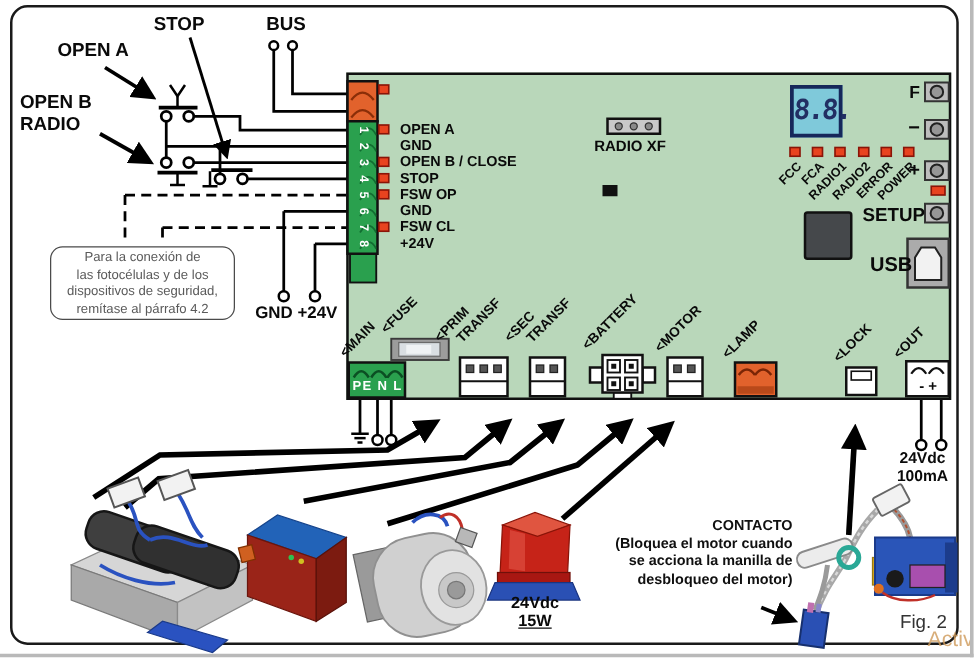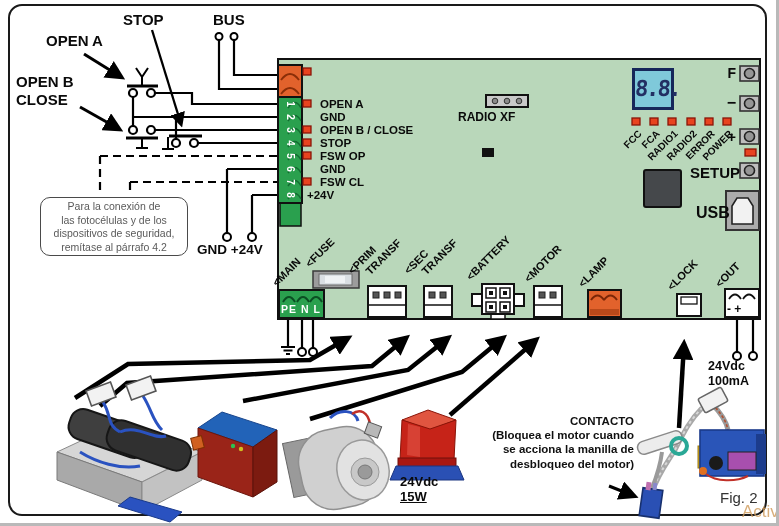--- a/index.html
+++ b/index.html
@@ -18,21 +18,21 @@
           transform:rotate(-45deg);transform-origin:0 100%;white-space:nowrap;}
   .conlbl .l2{display:block;padding-left:12px;}
   .btnlbl{position:absolute;font-weight:bold;text-align:right;color:#0a0a0a;}
   .notebox{position:absolute;left:40px;top:197px;width:148px;height:59px;border:1.6px solid #4a4a4a;border-radius:10px;
            background:#fff;box-sizing:border-box;text-align:center;font-size:10.5px;line-height:13.5px;color:#5a5a5a;padding-top:2px;}
   .notebox span{display:block;}
   .display{position:absolute;left:632px;top:68px;width:42px;height:42px;background:#7fc9da;border:3px solid #16275a;
            box-sizing:border-box;text-align:center;}
   .display span{display:block;font-family:"DejaVu Sans Mono",monospace;font-weight:bold;font-size:22px;line-height:36px;
            color:#222f63;transform:skewX(-5deg);letter-spacing:-2px;}
-  .ctr{}
+  .ctr{text-align:center;}
   .contact{position:absolute;left:476px;top:414px;width:158px;text-align:right;font-weight:bold;
            font-size:11.5px;line-height:14.2px;color:#101010;}
   .contact span{display:block;}
   .fig{position:absolute;left:720px;top:489px;width:50px;font-size:15px;color:#333;}
   .wm{position:absolute;left:742px;top:502px;width:50px;font-size:17px;color:#cf9a5a;opacity:.8;}
   svg{position:absolute;left:0;top:0;}
 </style>
 </head>
 <body>
 
@@ -316,21 +316,21 @@
       <rect x="641" y="489" width="20" height="28" fill="#2a50b4" stroke="#17306e" stroke-width="1.6" transform="rotate(8 651 503)"></rect>
       <rect x="646" y="482" width="5" height="8" fill="#c070b0" transform="rotate(8 648 486)"></rect>
       <rect x="653" y="483" width="4" height="7" fill="#8888cc" transform="rotate(8 655 486)"></rect>
     </g>
   </svg>
 
   <div class="lbl big" style="left:46px;top:32px;">OPEN A</div>
   <div class="lbl big" style="left:123px;top:11px;">STOP</div>
   <div class="lbl big" style="left:213px;top:11px;">BUS</div>
   <div class="lbl big" style="left:16px;top:73px;">OPEN B</div>
-  <div class="lbl big" style="left:16px;top:91px;">CLOSE</div>
+  <div class="lbl big" style="left:16px;top:91px;">RADIO</div>
 
   <div class="notebox">
     <span>Para la conexión de</span>
     <span>las fotocélulas y de los</span>
     <span>dispositivos de seguridad,</span>
     <span>remítase al párrafo 4.2</span>
   </div>
 
   <div class="lbl ctr" style="left:197px;top:242px;width:80px;font-size:13.5px;">GND +24V</div>
 
@@ -343,21 +343,21 @@
   <div class="tnum" style="left:282px;top:176px;">7</div>
   <div class="tnum" style="left:282px;top:189px;">8</div>
 
   <div class="tlabel" style="left:320px;top:98px;">OPEN A</div>
   <div class="tlabel" style="left:320px;top:111px;">GND</div>
   <div class="tlabel" style="left:320px;top:124px;">OPEN B / CLOSE</div>
   <div class="tlabel" style="left:320px;top:137px;">STOP</div>
   <div class="tlabel" style="left:320px;top:150px;">FSW OP</div>
   <div class="tlabel" style="left:320px;top:163px;">GND</div>
   <div class="tlabel" style="left:320px;top:176px;">FSW CL</div>
-  <div class="tlabel" style="left:307px;top:189px;">+24V</div>
+  <div class="tlabel" style="left:320px;top:189px;">+24V</div>
 
   <div class="lbl ctr" style="left:458px;top:110px;width:92px;font-size:12px;">RADIO XF</div>
 
   <div class="display">
     <span>8.8.</span>
   </div>
 
   <div class="ledlbl" style="left:576px;top:128px;">FCC</div>
   <div class="ledlbl" style="left:594px;top:128px;">FCA</div>
   <div class="ledlbl" style="left:612px;top:128px;">RADIO1</div>

